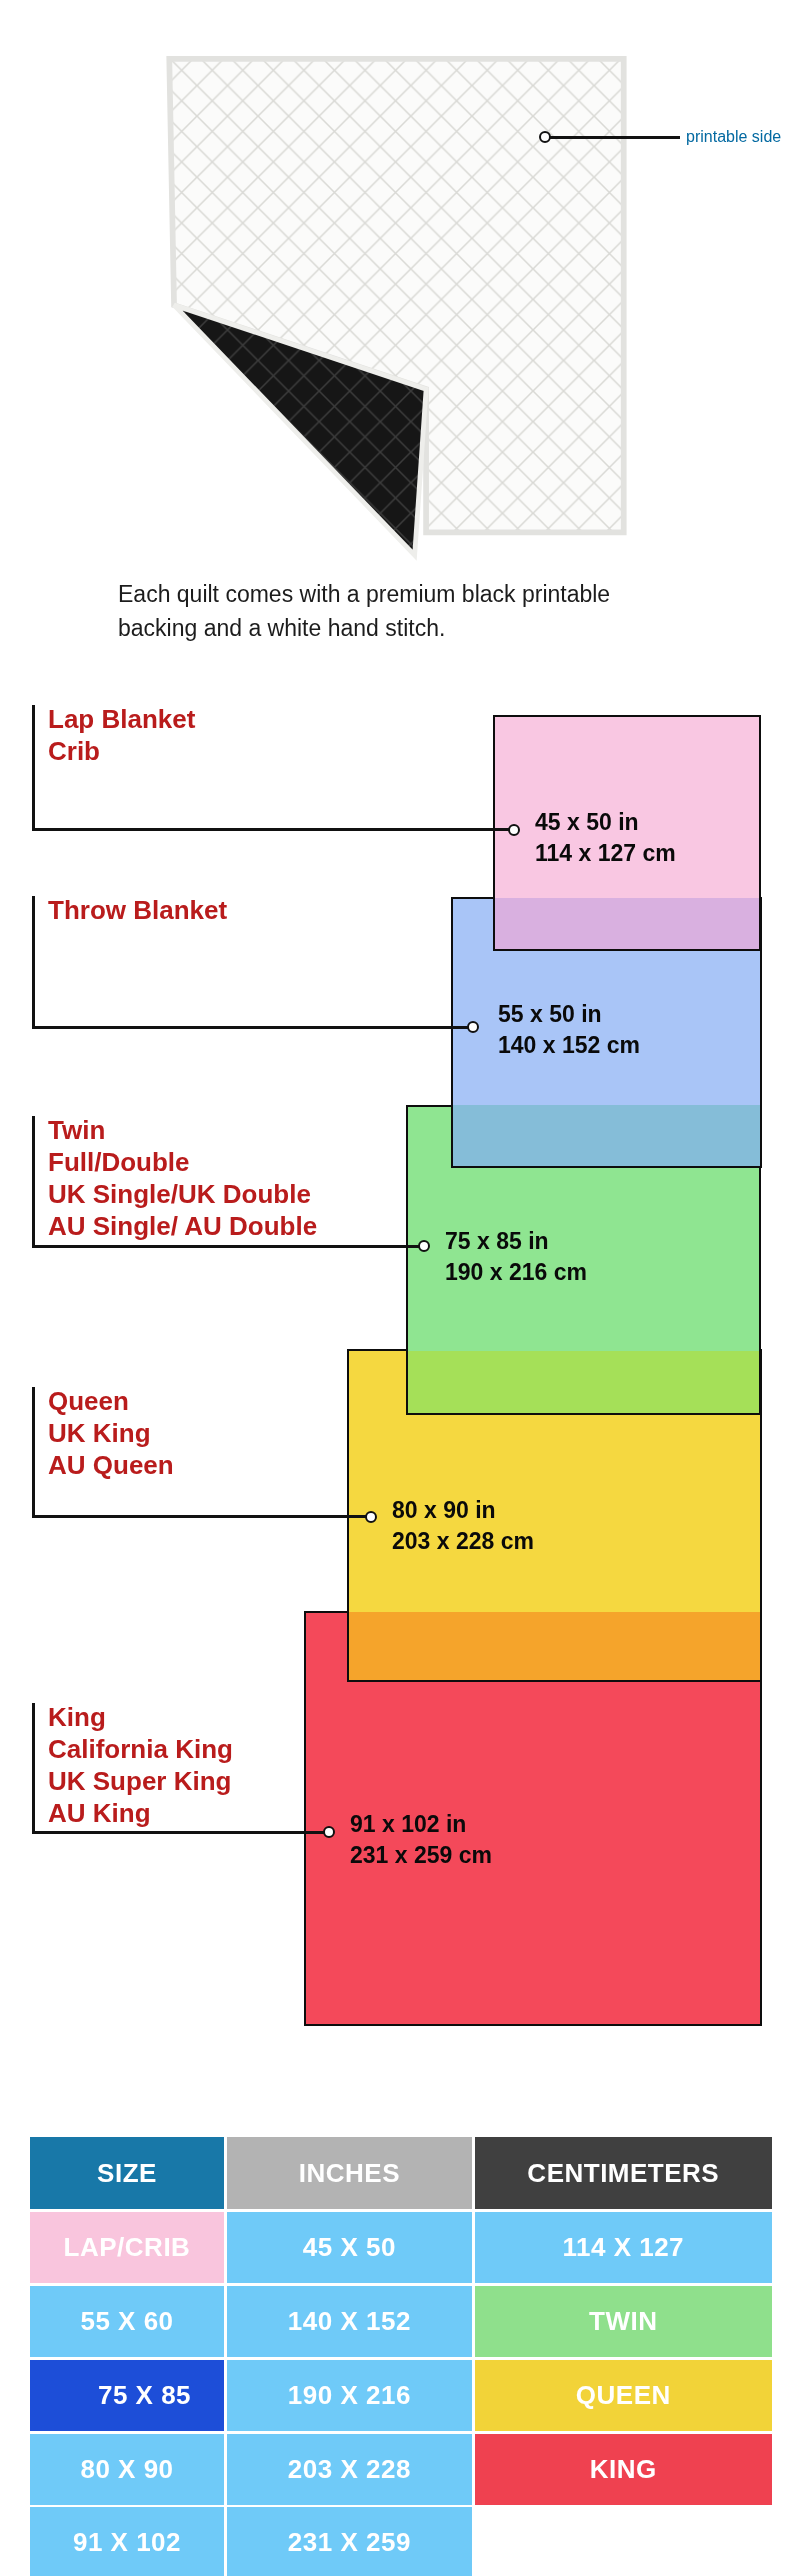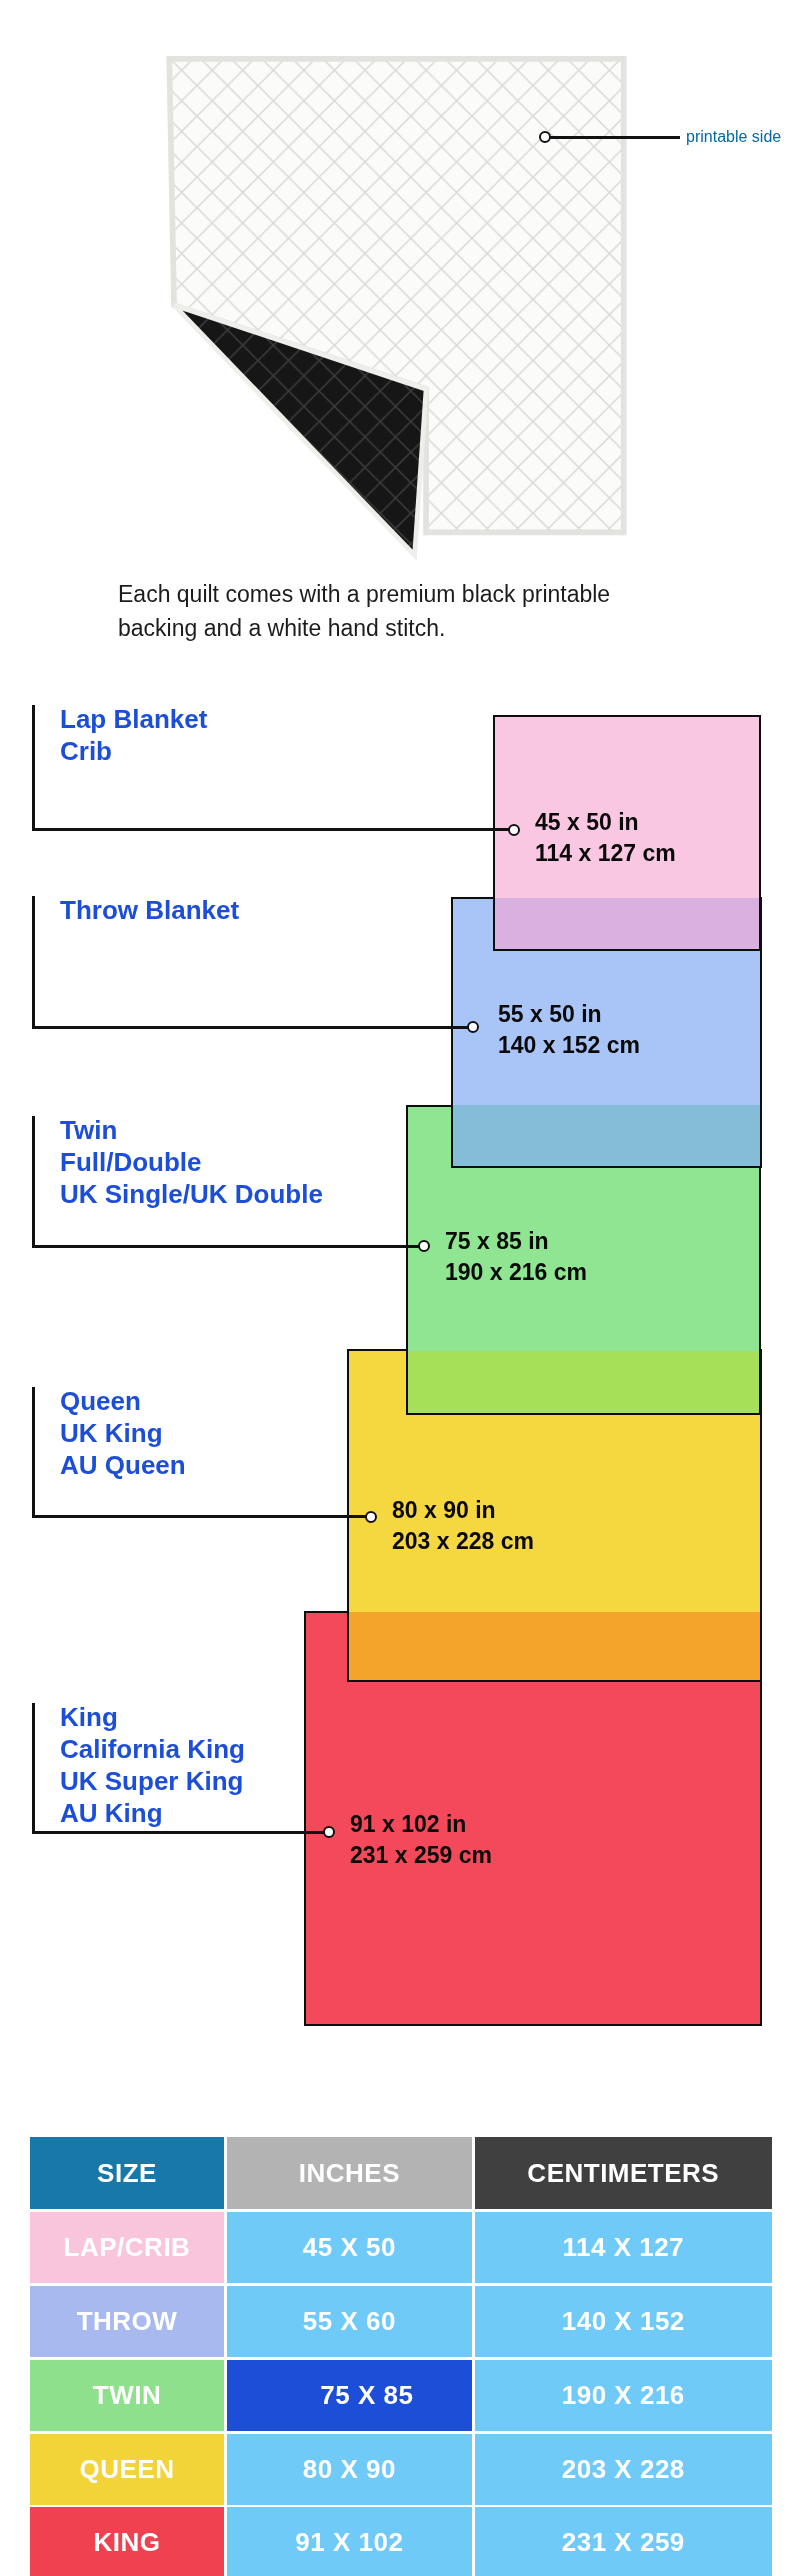--- a/index.html
+++ b/index.html
@@ -12,21 +12,21 @@
   
   .marker{position:absolute;width:12.4px;height:12.4px;border:2.9px solid #111;border-radius:50%;
           background:#fff;box-sizing:border-box;}
   .hline{position:absolute;height:2.9px;background:#111;}
   .vline{position:absolute;width:2.9px;background:#111;}
   .annot-label{position:absolute;font-size:16px;line-height:26px;color:#0369a1;width:105px;}
 
   .caption{position:absolute;left:118px;top:577px;font-size:23px;line-height:34px;color:#1c1c1c;}
 
   
-  .grp-label{position:absolute;font-size:26px;line-height:32px;font-weight:bold;color:#1d4ed8;white-space:nowrap;margin-left:12px;}
+  .grp-label{position:absolute;font-size:26px;line-height:32px;font-weight:bold;color:#b91c1c;white-space:nowrap;}
   .size-label{position:absolute;font-size:23px;line-height:31px;font-weight:bold;color:#0a0a0a;white-space:nowrap;}
   .size-rect{position:absolute;border:2.9px solid #0d0d0d;box-sizing:border-box;}
   .overlap-strip{position:absolute;left:0;right:0;bottom:0;}
 
   
   .size-table{position:absolute;left:30px;top:2093px;display:grid;
               grid-template-columns:194px 245px 297px;grid-template-rows:72px 71px 71px 71px 71px 71px;
               gap:2.9px;width:741px;margin-top:44px;}
   .cell{display:flex;align-items:center;justify-content:center;color:#ffffff;
         font-weight:bold;font-size:26px;letter-spacing:0.5px;}
@@ -99,20 +99,21 @@
   <div class="size-label" style="left:498px;top:999px;z-index:61;">
     <div>55 x 50 in</div>
     <div>140 x 152 cm</div>
   </div>
 
   <div class="vline" style="left:32px;top:1116px;height:132px;"></div>
   <div class="grp-label" style="left:48px;top:1114px;">
     <div>Twin</div>
     <div>Full/Double</div>
     <div>UK Single/UK Double</div>
+    <div>AU Single/ AU Double</div>
   </div>
   <div class="hline" style="left:32px;top:1245px;width:388px;z-index:60;"></div>
   <div class="marker" style="left:418px;top:1240px;z-index:61;"></div>
   <div class="size-label" style="left:445px;top:1226px;z-index:61;">
     <div>75 x 85 in</div>
     <div>190 x 216 cm</div>
   </div>
 
   <div class="vline" style="left:32px;top:1387px;height:130px;"></div>
   <div class="grp-label" style="left:48px;top:1385px;">
@@ -143,21 +144,20 @@
 
   <div class="size-table">
     <div class="cell" style="background: rgb(24, 120, 168);">SIZE</div>
     <div class="cell" style="background: rgb(179, 179, 179);">INCHES</div>
     <div class="cell" style="background: #404040;">CENTIMETERS</div>
 
     <div class="cell" style="background: rgb(249, 197, 221);">LAP/CRIB</div>
     <div class="cell" style="background: rgb(111, 202, 248);">45 X 50</div>
     <div class="cell" style="background: rgb(111, 202, 248);">114 X 127</div>
 
-    <div class="cell" style="background: rgb(168, 185, 240);">THROW</div>
     <div class="cell" style="background: rgb(111, 202, 248);">55 X 60</div>
     <div class="cell" style="background: rgb(111, 202, 248);">140 X 152</div>
 
     <div class="cell" style="background: rgb(143, 224, 140);">TWIN</div>
     <div class="cell" style="background: #1d4ed8; padding-left: 35px;">75 X 85</div>
     <div class="cell" style="background: rgb(111, 202, 248);">190 X 216</div>
 
     <div class="cell" style="background: rgb(242, 211, 56);">QUEEN</div>
     <div class="cell" style="background: rgb(111, 202, 248);">80 X 90</div>
     <div class="cell" style="background: rgb(111, 202, 248);">203 X 228</div>

